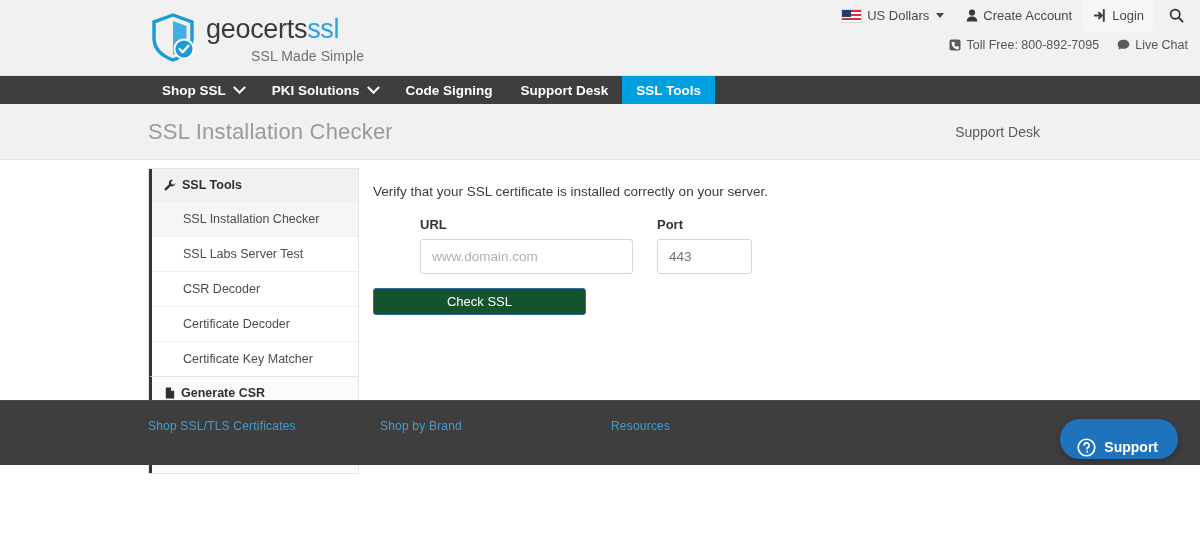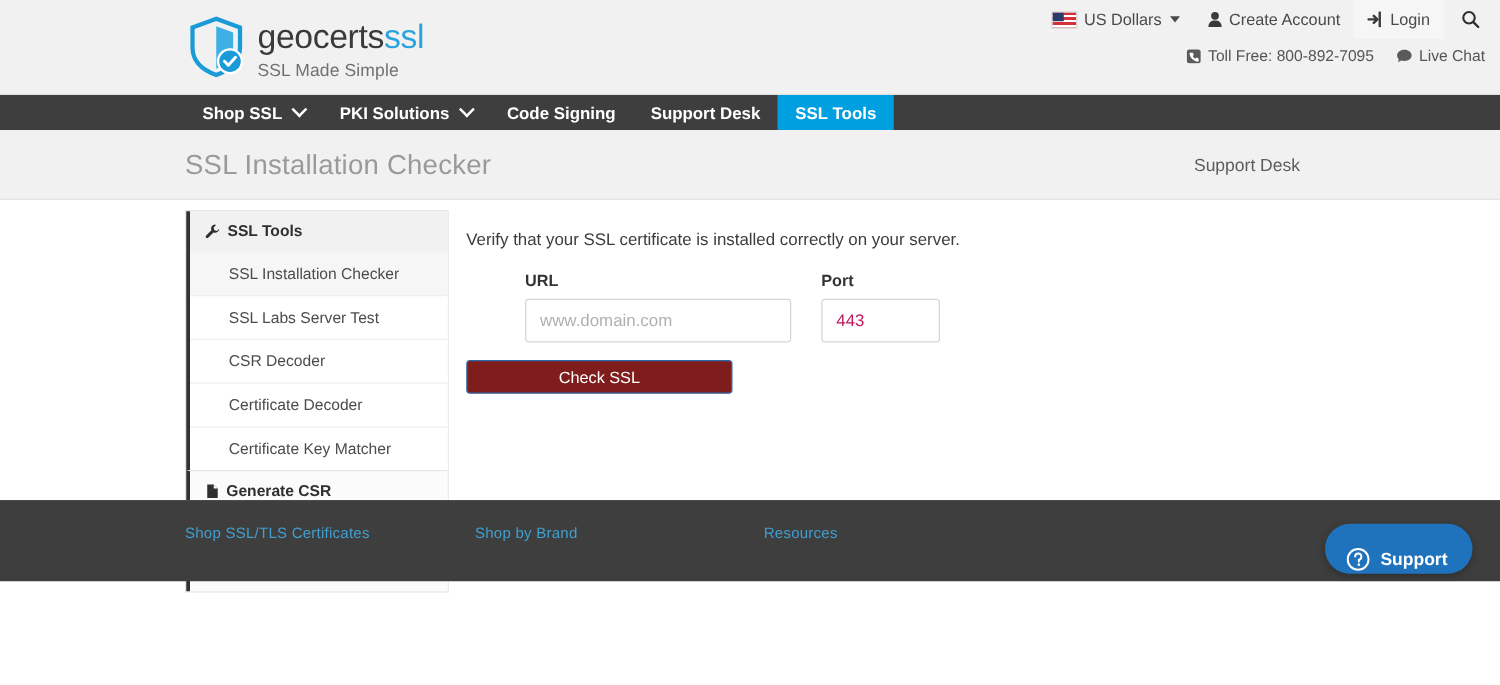--- a/index.html
+++ b/index.html
@@ -23,21 +23,21 @@
     display: flex; align-items: flex-start;
   }
   .logo-mark { width: 50px; height: 54px; flex: 0 0 50px; }
   .logo-text { margin-left: 8px; padding-top: 4px; }
   .logo-title {
     font-size: 27px; letter-spacing: -0.3px;
     color: #3a3a3a; line-height: 1.05; white-space: nowrap;
   }
   .logo-title .accent { color: #2aa3e0; }
   .logo-tag {
-    font-size: 14px; color: #707070; margin-top: 5px; letter-spacing: .1px;
+    font-size: 14px; color: #707070; margin-top: 5px; letter-spacing: .1px; margin-left: 45px;
   }
 
   .util-row {
     position: absolute; right: 0; top: 0;
     display: flex; align-items: flex-end; height: 31px;
   }
   .util-item {
     display: flex; align-items: center; gap: 5px;
     height: 31px; padding: 0 11px;
     font-size: 13px; color: #4a4a4a; white-space: nowrap;
@@ -151,30 +151,30 @@
   
   .form-col { margin-left: 14px; padding-top: 24px; }
   .form-intro { font-size: 13.5px; color: #3c3c3c; margin-bottom: 18px; }
   .fields { display: flex; gap: 24px; margin-left: 47px; }
   .field-label {
     font-size: 13px; font-weight: bold; color: #333;
     margin-bottom: 7px; display: block;
   }
   .txt {
     height: 35px; border: 1px solid #d6d6d6; border-radius: 3px;
-    background: #fff; font-size: 13.5px; color: #be185d;
+    background: #fff; font-size: 13.5px; color: #737373;
     padding: 0 11px; font-family: "Liberation Sans", sans-serif;
     outline: none;
   }
   .txt::placeholder { color: #b0b0b0; }
   #url-input { width: 213px; }
   #port-input { width: 95px; }
   .btn-primary {
     margin-top: 14px; width: 213px; height: 27px;
-    background: #7f1d1d; border: 1px solid #2e6aa8; border-radius: 3px;
+    background: #14532d; border: 1px solid #2e6aa8; border-radius: 3px;
     color: #fff; font-size: 13px; cursor: pointer;
     font-family: "Liberation Sans", sans-serif;
   }
 
   
   .footer {
     position: absolute; left: 0; right: 0; bottom: 0;
     height: 65px; background: #3e3e3e;
     border-top: 1px solid #4a4a4a;
     padding: 18px 148px 0;

